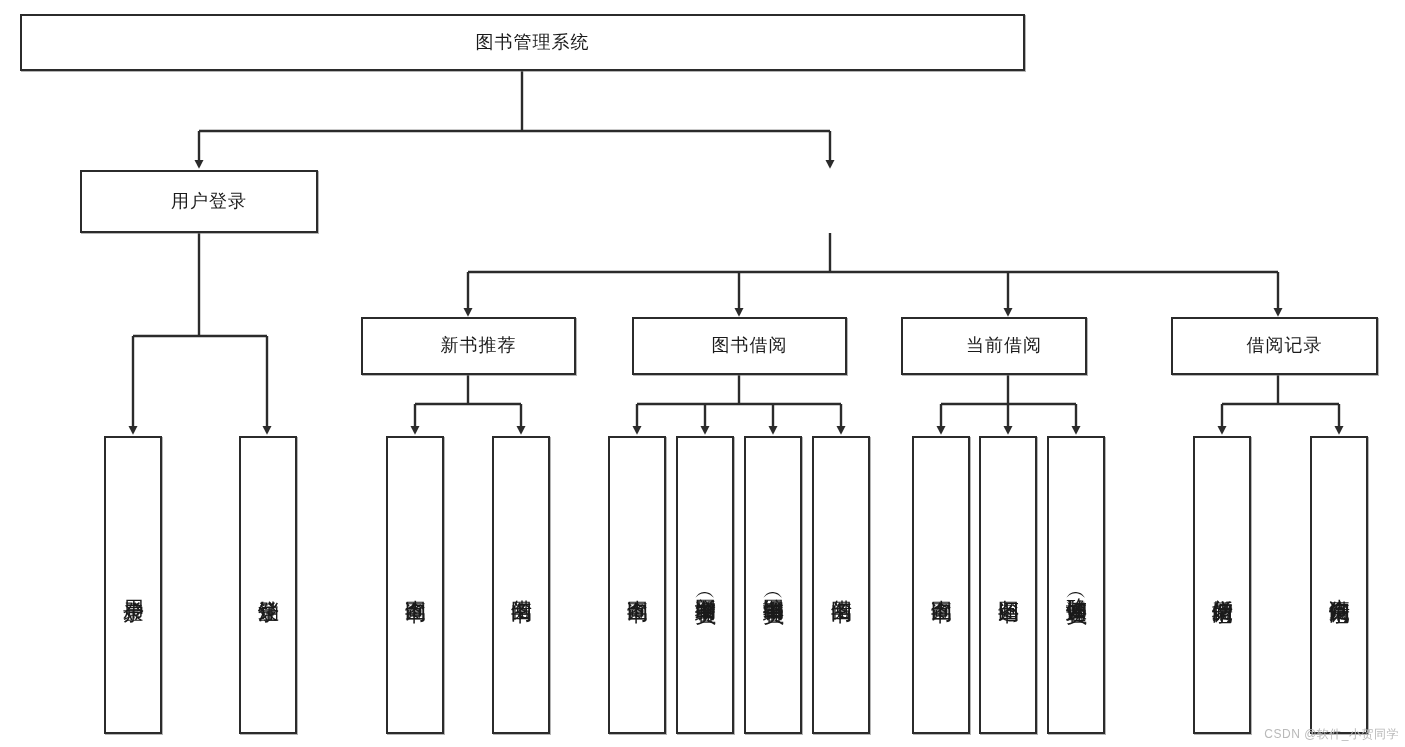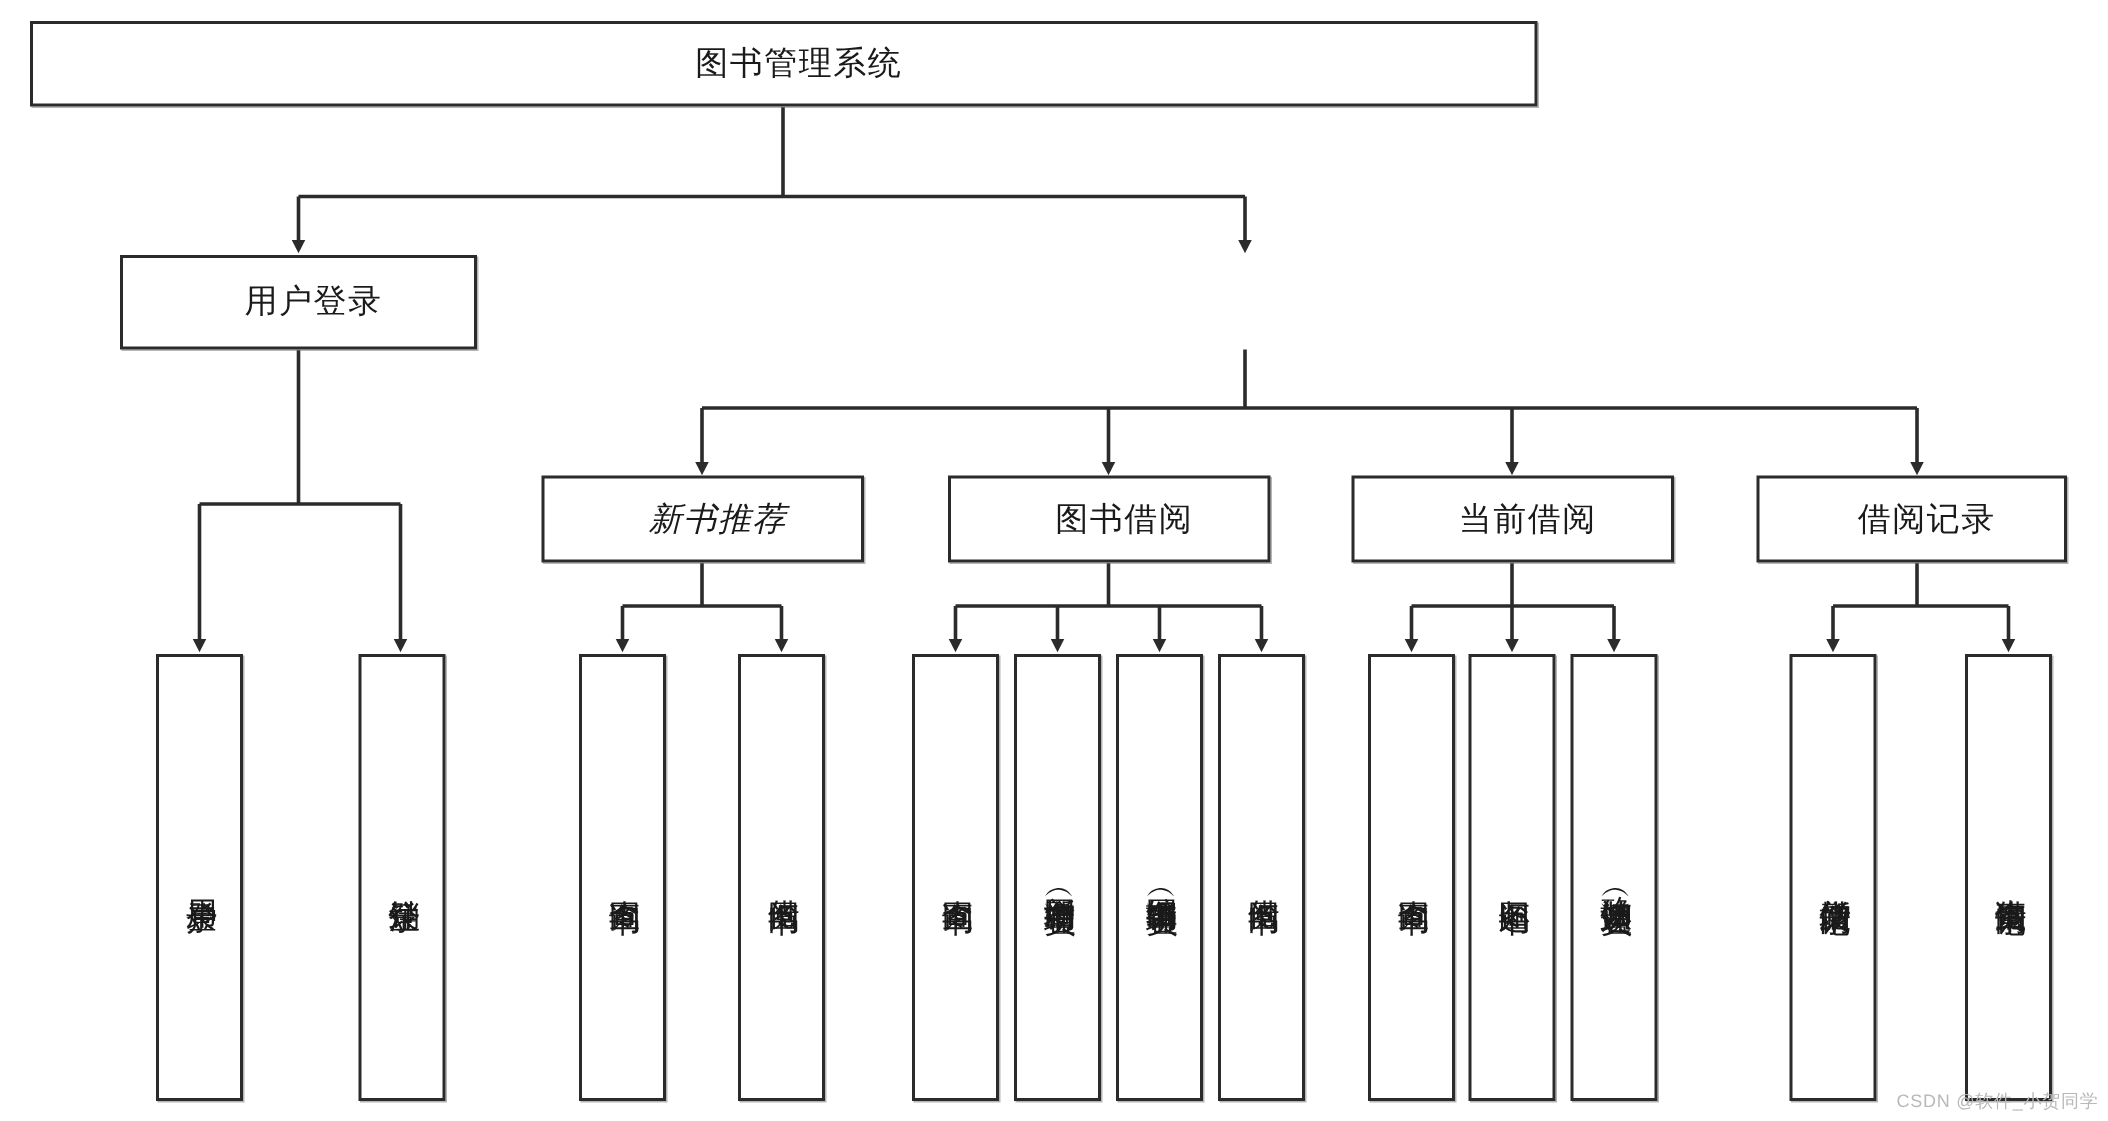--- a/index.html
+++ b/index.html
@@ -28,21 +28,21 @@
     box-sizing: border-box;
     border: 2px solid #2b2b2b;
     background: #ffffff;
     display: flex;
     align-items: center;
     justify-content: center;
     color: #1a1a1a;
     box-shadow: 1px 1px 0 rgba(120,120,120,0.55);
   }
   .node.h {
-    font-size: 22px;
+    font-size: 18px;
     letter-spacing: 1px;
     line-height: 1.2;
     white-space: nowrap;
     padding-left: 20px;
   }
   .node.v {
     font-size: 21px;
     letter-spacing: 1px;
     line-height: 1.28;
     writing-mode: vertical-rl;
@@ -124,27 +124,27 @@
   </svg>
 
   <div class="node h" style="left:20px; top:14px; width:1005px; height:57px;">
     <span>图书管理系统</span>
   </div>
 
   <div class="node h" style="left:80px; top:170px; width:238px; height:63px;">
     <span>用户登录</span>
   </div>
 
-  <div class="node h" style="left:361px; top:317px; width:215px; height:58px;font-style:italic;">
+  <div class="node h" style="left:361px; top:317px; width:215px; height:58px;">
     <span>新书推荐</span>
   </div>
   <div class="node h" style="left:632px; top:317px; width:215px; height:58px;align-items:center;">
     <span>图书借阅</span>
   </div>
-  <div class="node h" style="left:901px; top:317px; width:215px; height:58px;">
+  <div class="node h" style="left:901px; top:317px; width:186px; height:58px;">
     <span>当前借阅</span>
   </div>
   <div class="node h" style="left:1171px; top:317px; width:207px; height:58px;">
     <span>借阅记录</span>
   </div>
 
   <div class="node v" style="left:104px; top:436px; width:58px; height:298px;">
     <span>用户登录</span>
   </div>
   <div class="node v" style="left:239px; top:436px; width:58px; height:298px;">

